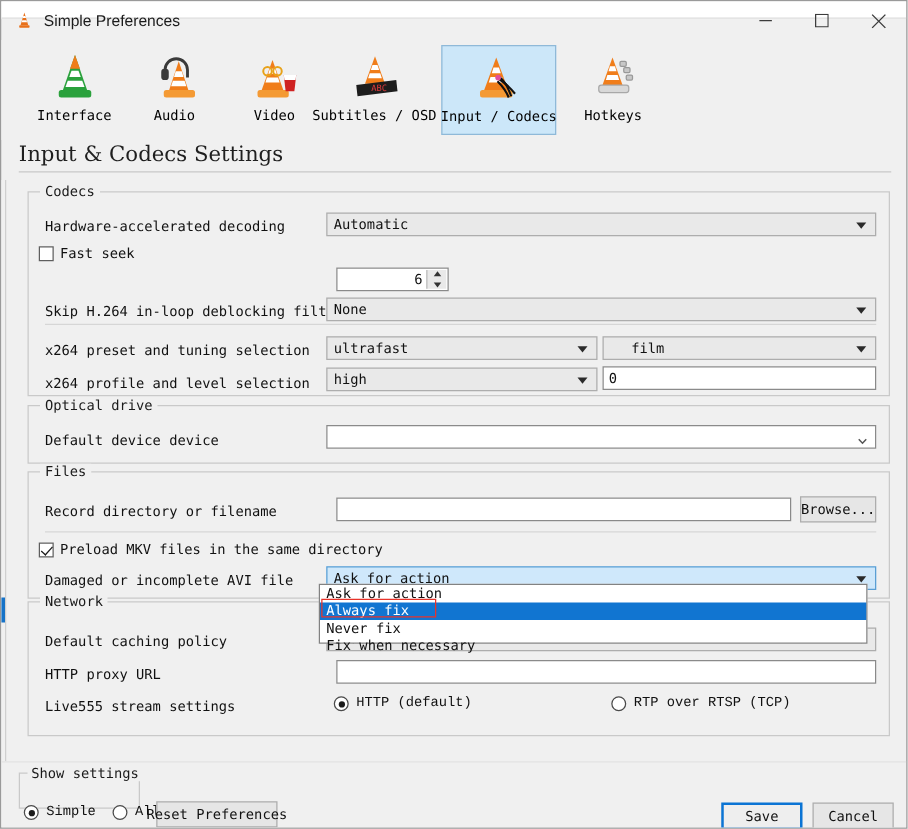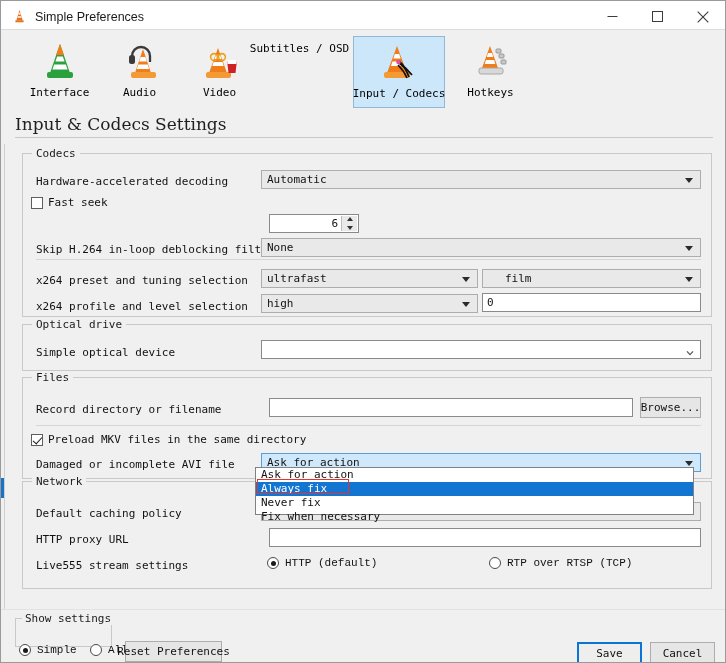--- a/index.html
+++ b/index.html
@@ -20,21 +20,21 @@
     width: 726px; height: 663px;
     background: #f0f0f0;
     border: 1px solid #9a9a9a;
     box-sizing: border-box;
     overflow: hidden;
   }
 
   
   .titlebar {
     position: absolute; left: 0; top: 0;
-    width: 100%; height: 29px;
+    width: 100%; height: 14px;
     background: #ffffff;
     border-bottom: 1px solid #dcdcdc;
     box-sizing: border-box;
   }
   .title-left {
     position: absolute; left: 11px; top: 0; height: 31px;
     display: flex; align-items: center; gap: 8px;
   }
   .title-text {
     font-family: "Liberation Sans", sans-serif;
@@ -432,20 +432,29 @@
           <path d="M30 20 h10 l-1.5 13 h-7 z" fill="#cf2222"></path>
           <path d="M30 20 h10 l-0.6 4 h-8.8 z" fill="#ffffff"></path>
           <circle cx="17" cy="17" r="3.4" fill="none" stroke="#e8a21a" stroke-width="1.6"></circle>
           <circle cx="25" cy="17" r="3.4" fill="none" stroke="#e8a21a" stroke-width="1.6"></circle>
         </svg>
       </span>
       <span class="tool-label">Video</span>
     </div>
 
     <div class="tool-item" style="left:252px;">
+      <span class="tool-icon">
+        <svg width="46" height="44" viewBox="0 0 46 44">
+          <polygon points="23,5 31,27 15,27" fill="#f07d1a"></polygon>
+          <polygon points="21,12 25,12 26.3,16 19.7,16" fill="#ffffff"></polygon>
+          <polygon points="18.8,18.5 27.2,18.5 28.5,22.5 17.5,22.5" fill="#ffffff"></polygon>
+          <polygon points="8,28 40,24 41,33 9,37" fill="#1d1d1d"></polygon>
+          <text x="20" y="32.5" font-family="DejaVu Sans Mono, monospace" font-size="7" fill="#e03c3c">ABC</text>
+        </svg>
+      </span>
       <span class="tool-label">Subtitles / OSD</span>
     </div>
 
     <div class="tool-item selected" style="left:352px; width:92px;">
       <span class="tool-icon">
         <svg width="46" height="44" viewBox="0 0 46 44">
           <polygon points="21,5 31,32 11,32" fill="#f07d1a"></polygon>
           <polygon points="18.8,13 23.2,13 24.6,17.5 17.4,17.5" fill="#ffffff"></polygon>
           <polygon points="16.4,20.5 25.6,20.5 27,25 15,25" fill="#ffffff"></polygon>
           <rect x="8" y="31" width="26" height="6" rx="2" fill="#f49a34"></rect>
@@ -529,21 +538,21 @@
       <span>high</span>
       <span class="arrow"></span>
     </div>
     <div class="textinput" style="left:474px; top:152px; width:219px;">
       <span>0</span>
     </div>
 
     <div class="group" style="left:14px; top:183px; width:690px; height:47px;">
       <span class="group-title">Optical drive</span>
     </div>
-    <div class="fld-label" style="left:28px; top:205px;">Simple optical device</div>
+    <div class="fld-label" style="left:28px; top:205px;">Default device device</div>
     <div class="combo editable" style="left:253px; top:199px; width:440px;">
       <span></span>
       <span class="chev">
         <svg width="8" height="8" viewBox="0 0 8 8">
             <polyline points="1,2.4 4,5.6 7,2.4" fill="none" stroke="#555" stroke-width="1.2"></polyline>
           </svg>
       </span>
     </div>
 
     <div class="group" style="left:14px; top:236px; width:690px; height:102px;text-align:center;">

